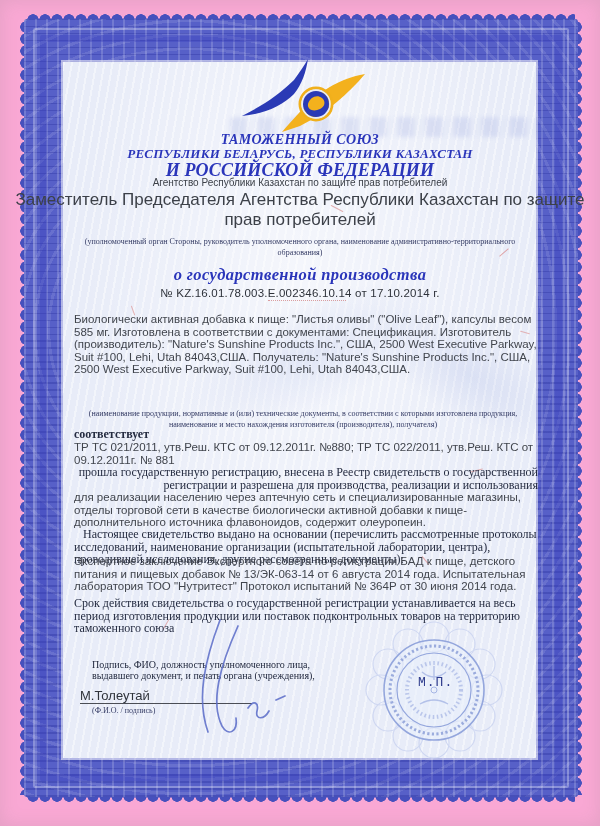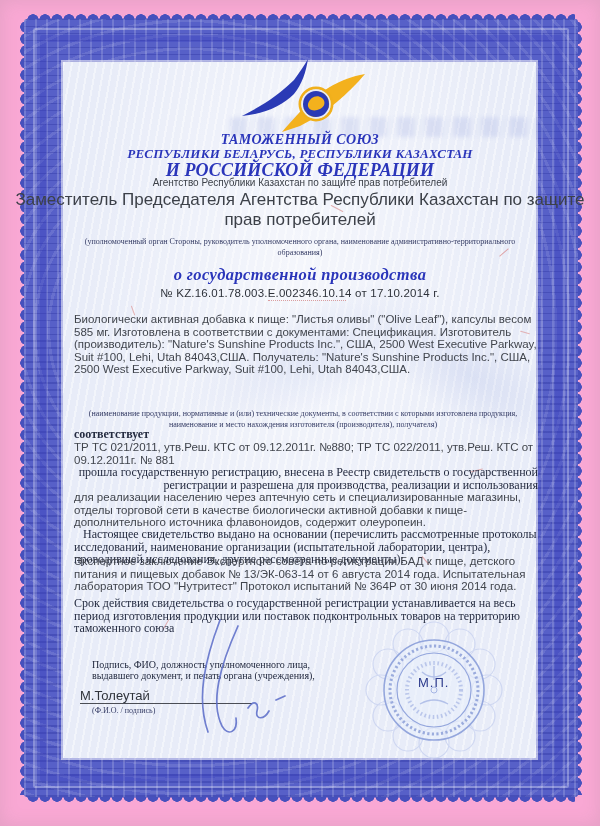--- a/index.html
+++ b/index.html
@@ -82,21 +82,21 @@
   .p-conforms{top:441px;}
   .p-registration{top:466px;text-align:right;}
   .p-usage{top:491px;}
   .p-basis{top:528px; text-indent:9px;}
   .p-expert{top:555px;}
   .p-validity{top:597px;}
   .sig-cap{top:659px; left:80px; width:260px; font-size:10px; line-height:11px;margin-left:12px;}
   .sig-name{top:688px; left:80px; font-size:13px; color:#2f333b;}
   .sig-line{position:absolute; z-index:6; left:80px; top:703px; width:172px; border-bottom:1px solid #4a4d55;}
   .sig-line-cap{top:706px; left:92px; width:148px; text-align:left; font-size:8px;}
-  .mp-label{top:675px; left:418px; font-family:Liberation Sans, sans-serif; font-size:13px; color:#2c3a8c; letter-spacing:1px; z-index:8;}
+  .mp-label{top:675px; left:418px; font-family:Liberation Mono, monospace; font-size:13px; color:#2c3a8c; letter-spacing:1px; z-index:8;}
   .serial{top:725px; left:228px; color:#15161a; z-index:7;}
   .serial .pfx{font-family:"Liberation Serif", serif; font-size:17px; vertical-align:2px; margin-right:10px;}
   .serial .digits{font-family:"DejaVu Sans Mono", monospace; font-size:22px; font-weight:600; letter-spacing:3px;}
   .emblem-svg{position:absolute; left:236px; top:56px; z-index:6;}
   .stamp-svg{position:absolute; left:350px; top:606px; z-index:7; opacity:.9;}
   .signature-svg{position:absolute; left:150px; top:612px; z-index:8;}
 </style>
 </head>
 <body>
 

